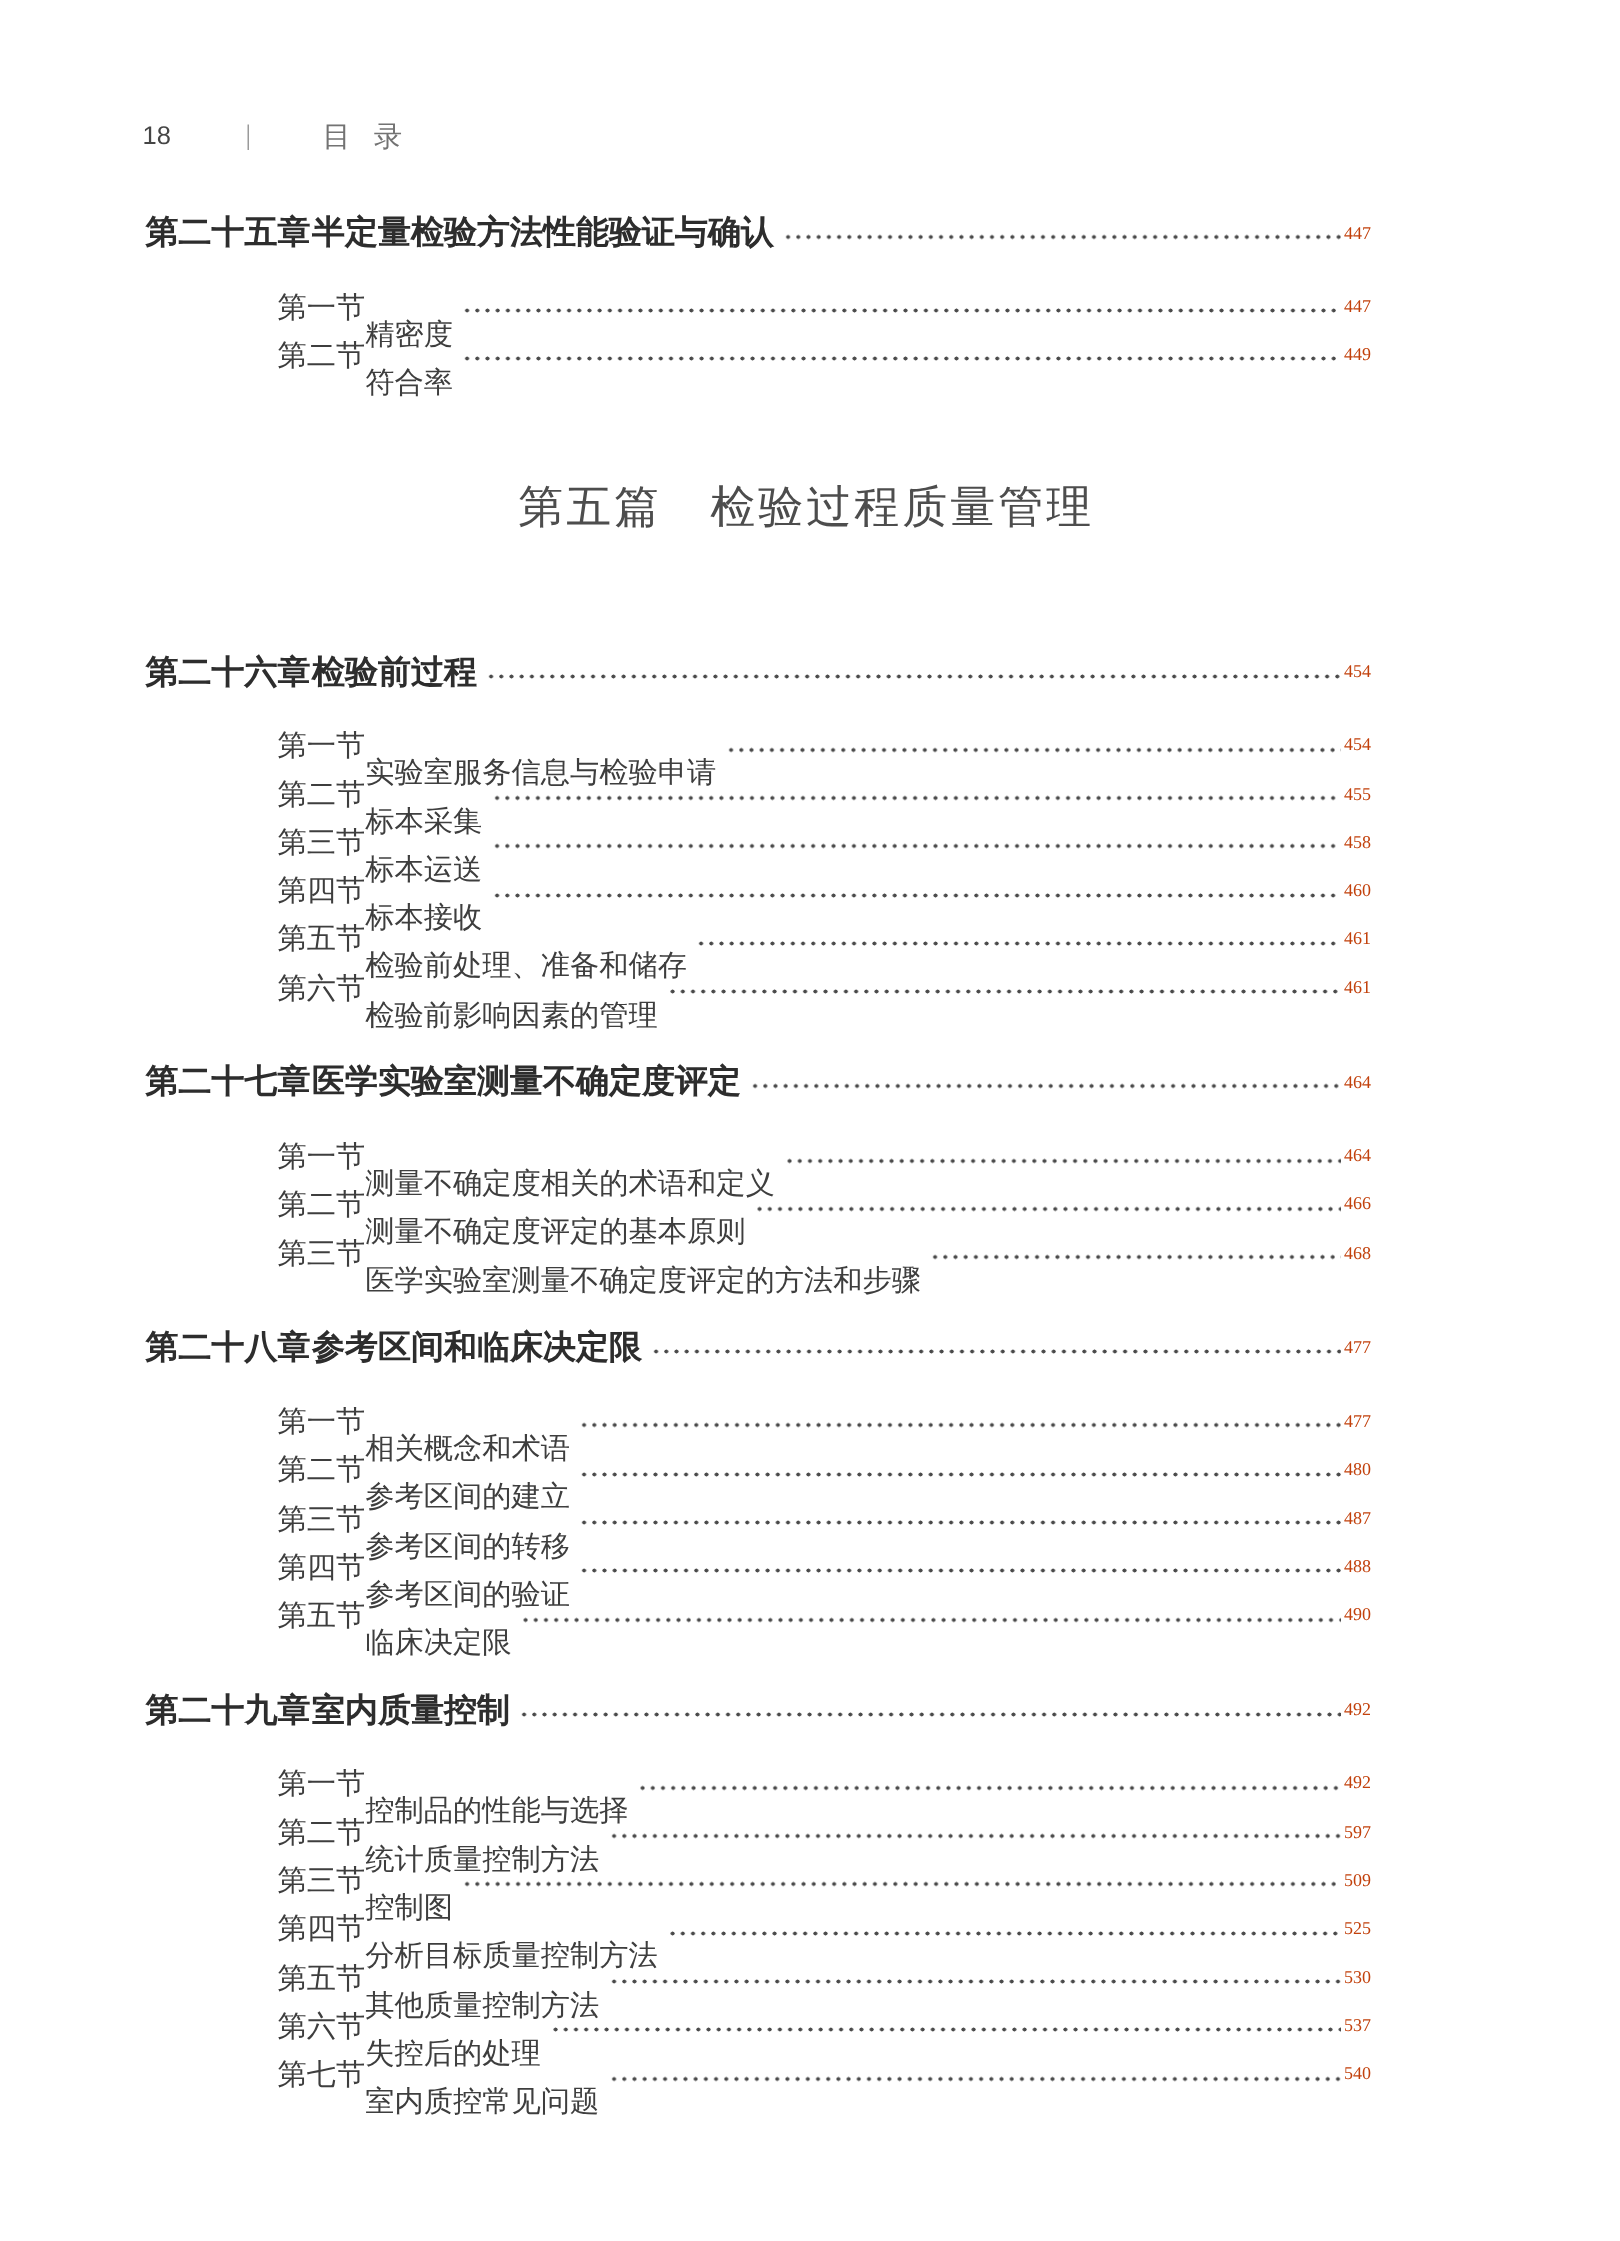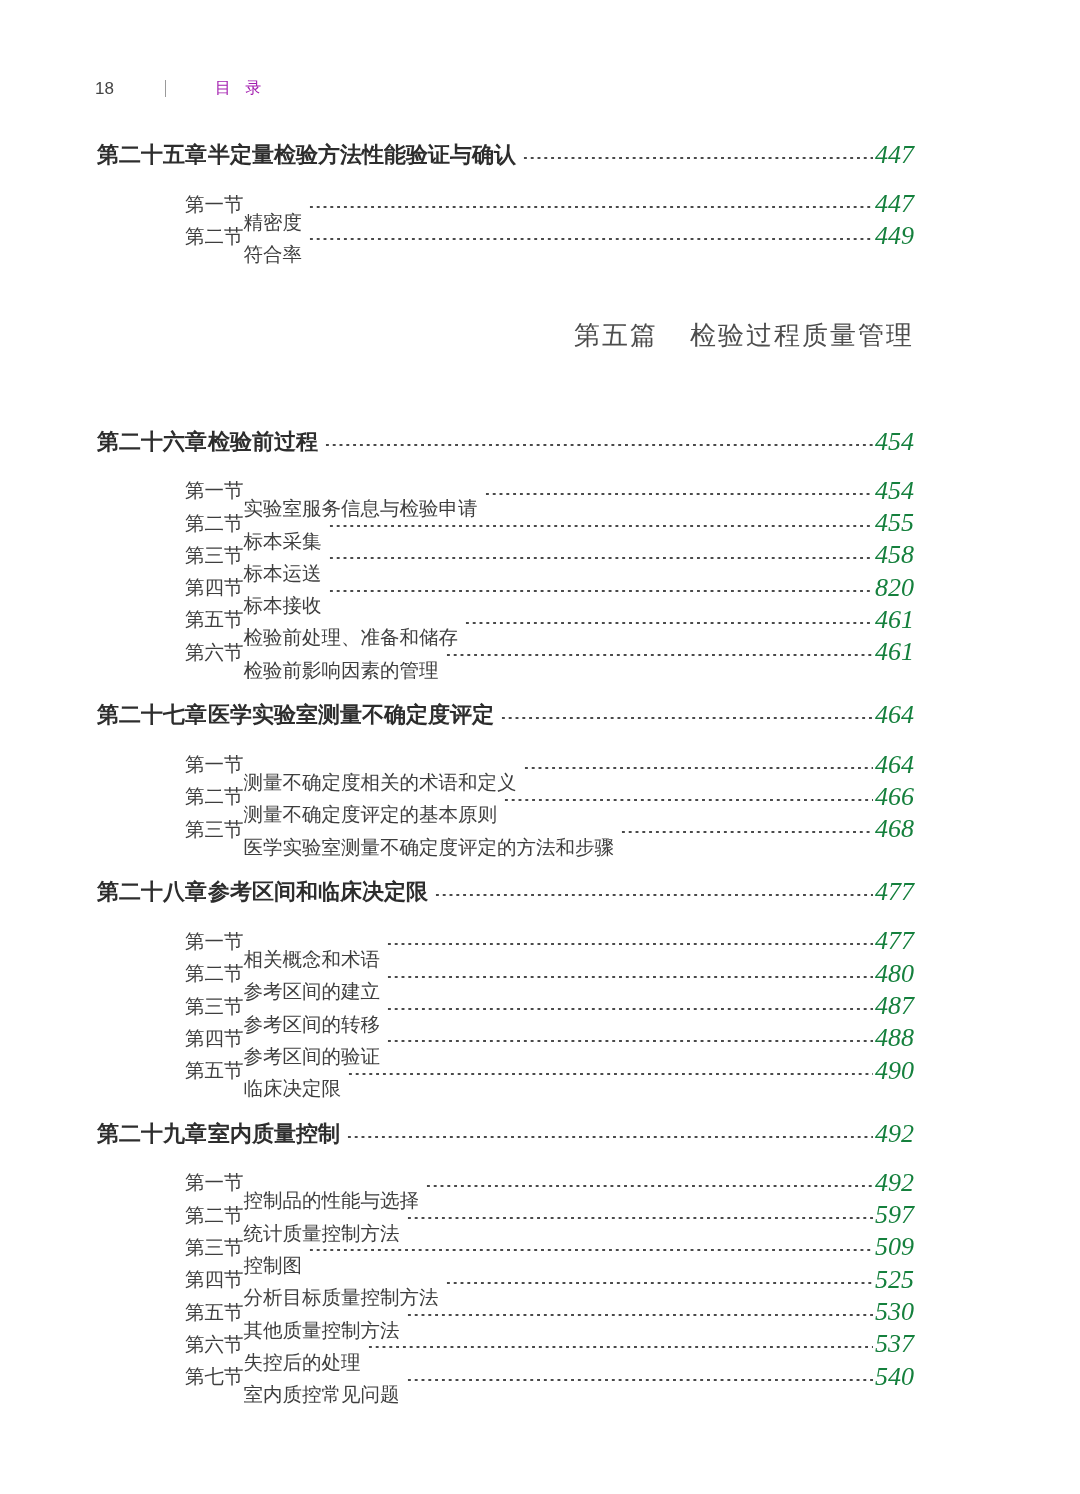--- a/index.html
+++ b/index.html
@@ -19,21 +19,21 @@
   .page-header {
     position: absolute; top: 78px; left: 95px;
     display: flex; align-items: center;
     font-family: "Liberation Sans", sans-serif;
     font-size: 17px; color: #454545; gap: 24px;
   }
   .hdr-divider {
     width: 1px; height: 17px; background: #9a9a9a;
     margin: 0 25px 0 27px;
   }
-  .hdr-title { font-size: 16px; letter-spacing: 5px; color: #a21caf; }
+  .hdr-title { font-size: 19px; letter-spacing: 5px; color: #737373; }
   
   .toc {
     position: absolute; left: 97px; right: 166px; top: 138px;
   }
   .row { display: flex; align-items: center; }
   .chapter-row {
     font-weight: bold;
     font-size: 22px;
     color: #2d2d2d;
     height: 34px;
@@ -53,37 +53,36 @@
     flex: 1;
     height: 6px;
     margin: 0 2px 0 6px;
     transform: translateY(3px);
     background-image: radial-gradient(circle, #4a4a4a 1.15px, transparent 1.5px);
     background-size: 6.8px 6px;
     background-repeat: repeat-x;
     background-position: left center;
   }
   .page-num {
-    font-size: 26px;
+    font-size: 12px;
     font-weight: normal;
-    color: #15803d;
+    color: #c2410c;
     white-space: nowrap;
-    font-style: italic;
   }
   .chapter-block { margin-top: 30px; }
   .chapter-block:first-child { margin-top: 0; }
   
   .part-title {
     margin-top: 65px;
     margin-bottom: 72px;
     padding-left: 64px;           
-    text-align: right;
+    text-align: center;
     font-family: "Liberation Sans", sans-serif;
     font-weight: 500;
-    font-size: 26px;
+    font-size: 30px;
     letter-spacing: 2px;
     color: #4d4d4d;
     white-space: nowrap;
   }
   .part-label { margin-right: 32px; }
 </style>
 </head>
 <body>
 
 <div class="page">
@@ -146,21 +145,21 @@
         <div class="row section-row">
           <span class="sec-label">第三节</span>
           <span class="sec-title">标本运送</span>
           <span class="leader"></span>
           <span class="page-num">458</span>
         </div>
         <div class="row section-row">
           <span class="sec-label">第四节</span>
           <span class="sec-title">标本接收</span>
           <span class="leader"></span>
-          <span class="page-num">820</span>
+          <span class="page-num">460</span>
         </div>
         <div class="row section-row">
           <span class="sec-label">第五节</span>
           <span class="sec-title">检验前处理、准备和储存</span>
           <span class="leader"></span>
           <span class="page-num">461</span>
         </div>
         <div class="row section-row">
           <span class="sec-label">第六节</span>
           <span class="sec-title">检验前影响因素的管理</span>

